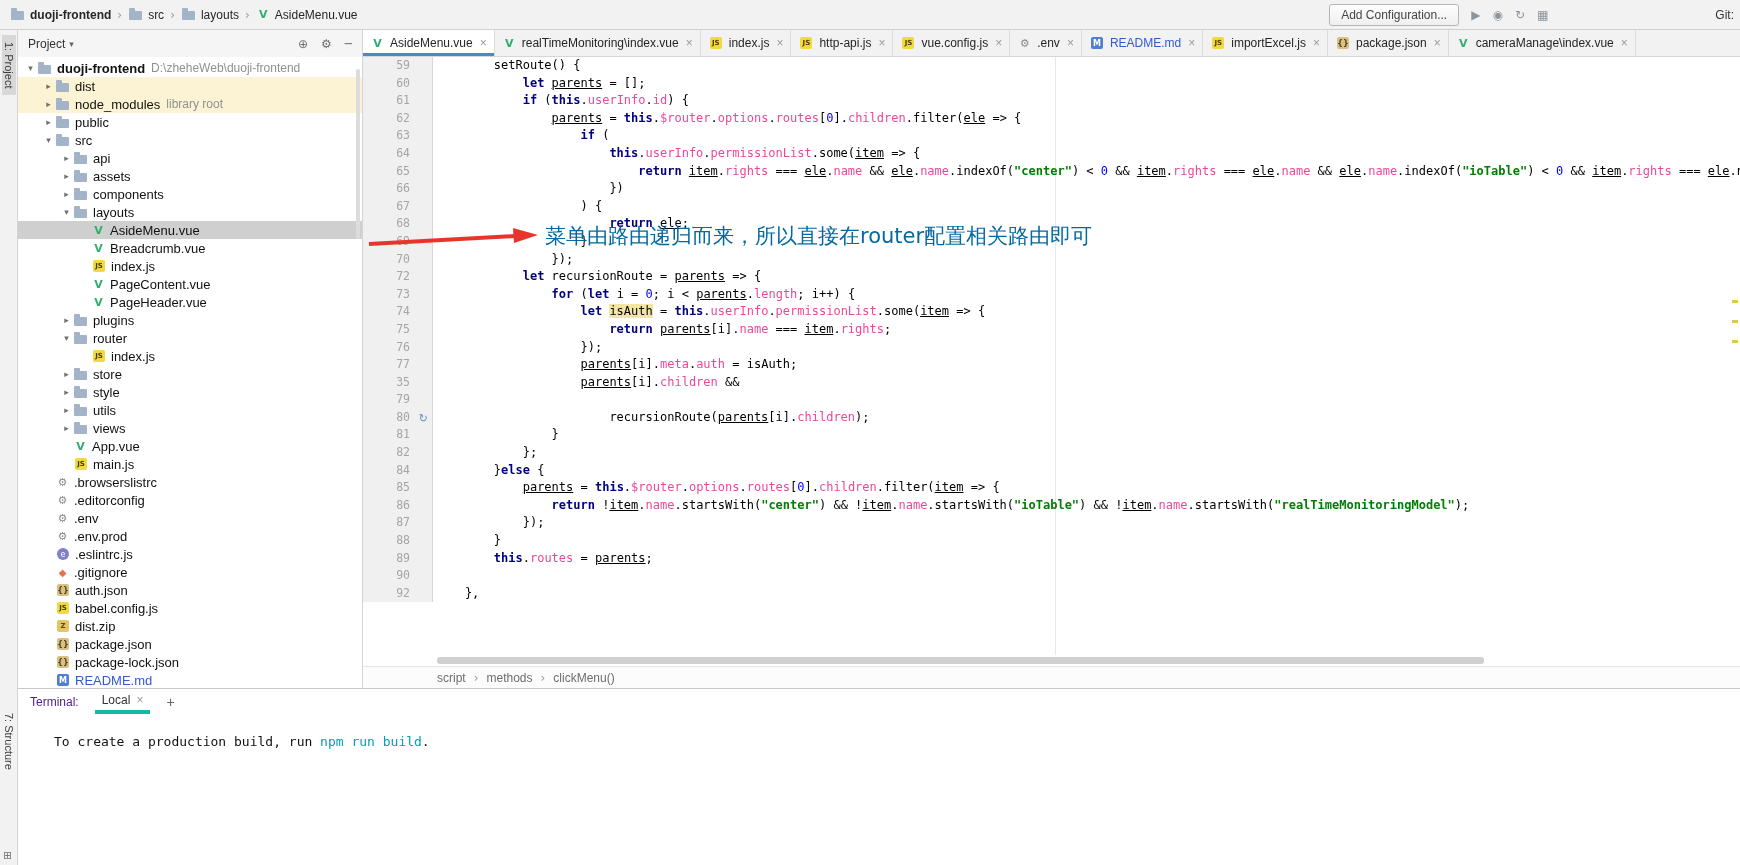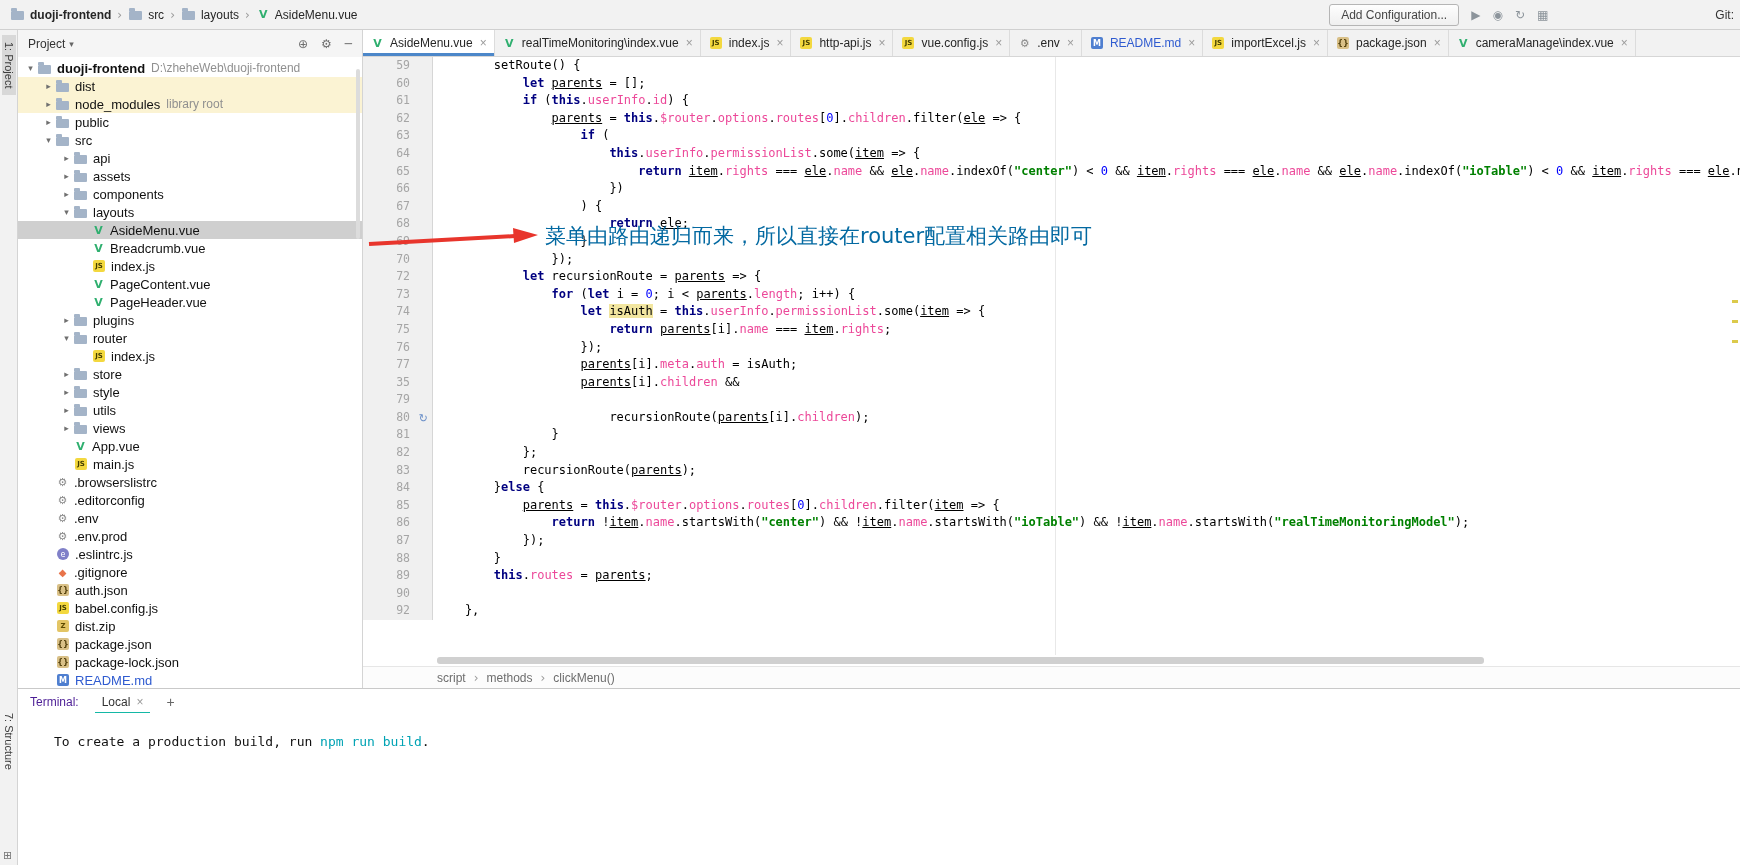--- a/index.html
+++ b/index.html
@@ -85,21 +85,21 @@
 .hscroll{height:11px;flex:none;position:relative;background:#fff}
 .hscroll .thumb{position:absolute;left:74px;top:2px;height:7px;width:76%;background:#d0d0d0;border-radius:3px;cursor:pointer}
 .ecrumbs{height:22px;flex:none;display:flex;align-items:center;padding-left:74px;gap:6px;color:#6d6d6d;
   background:#fcfcfc;border-top:1px solid #e6e6e6;font-size:12px}
 .ecrumb{cursor:pointer}
 
 
 .terminal{position:absolute;left:18px;top:688px;width:1722px;height:177px;background:#fff;border-top:1px solid #c9c9c9;z-index:4}
 .thead{height:26px;display:flex;align-items:center;padding:0 12px;gap:16px}
 .tlabel{color:#4c1d95}
-.ttab{display:flex;align-items:center;gap:6px;color:#333;padding:3px 7px;border-bottom:1px solid #14b8a6;cursor:pointer}
+.ttab{display:flex;align-items:center;gap:6px;color:#333;padding:3px 7px;border-bottom:4px solid #14b8a6;cursor:pointer}
 .tclose{color:#999}
 .tplus{color:#666;font-size:14px;cursor:pointer}
 .tbody{padding:18px 0 0 36px;font-family:"DejaVu Sans Mono","Liberation Mono",monospace;font-size:13px;line-height:18px;color:#111}
 
 
 .annotation{position:absolute;left:0;top:0;width:1740px;height:865px;pointer-events:none;z-index:20}
 .ann-arrow{position:absolute;left:366px;top:226px}
 .ann-text{position:absolute;left:545px;top:222px;font-size:21px;color:#0369a1;
   font-family:"DejaVu Sans",sans-serif;white-space:nowrap}
 </style>
@@ -521,26 +521,20 @@
           <span class="cd" style="padding-left: calc(16ch + 3px);"><span class="tk-p">}</span></span>
         </div>
         <div class="ln">
           <span class="g">
             <span class="lnum">82</span>
           </span>
           <span class="cd" style="padding-left: calc(12ch + 3px);"><span class="tk-p">};</span></span>
         </div>
         <div class="ln">
           <span class="g">
-            <span class="lnum">83</span>
-          </span>
-          <span class="cd" style="padding-left: calc(12ch + 3px);"><span class="tk-p">recursionRoute(</span><span class="tk-u">parents</span><span class="tk-p">);</span></span>
-        </div>
-        <div class="ln">
-          <span class="g">
             <span class="lnum">84</span>
           </span>
           <span class="cd" style="padding-left: calc(8ch + 3px);"><span class="tk-p">}</span><span class="tk-k">else</span><span class="tk-p"> {</span></span>
         </div>
         <div class="ln">
           <span class="g">
             <span class="lnum">85</span>
           </span>
           <span class="cd" style="padding-left: calc(12ch + 3px);"><span class="tk-u">parents</span><span class="tk-p"> = </span><span class="tk-k">this</span><span class="tk-p">.</span><span class="tk-f">$router</span><span class="tk-p">.</span><span class="tk-f">options</span><span class="tk-p">.</span><span class="tk-f">routes</span><span class="tk-p">[</span><span class="tk-n">0</span><span class="tk-p">].</span><span class="tk-f">children</span><span class="tk-p">.filter(</span><span class="tk-u">item</span><span class="tk-p"> =&gt; {</span></span>
         </div>

